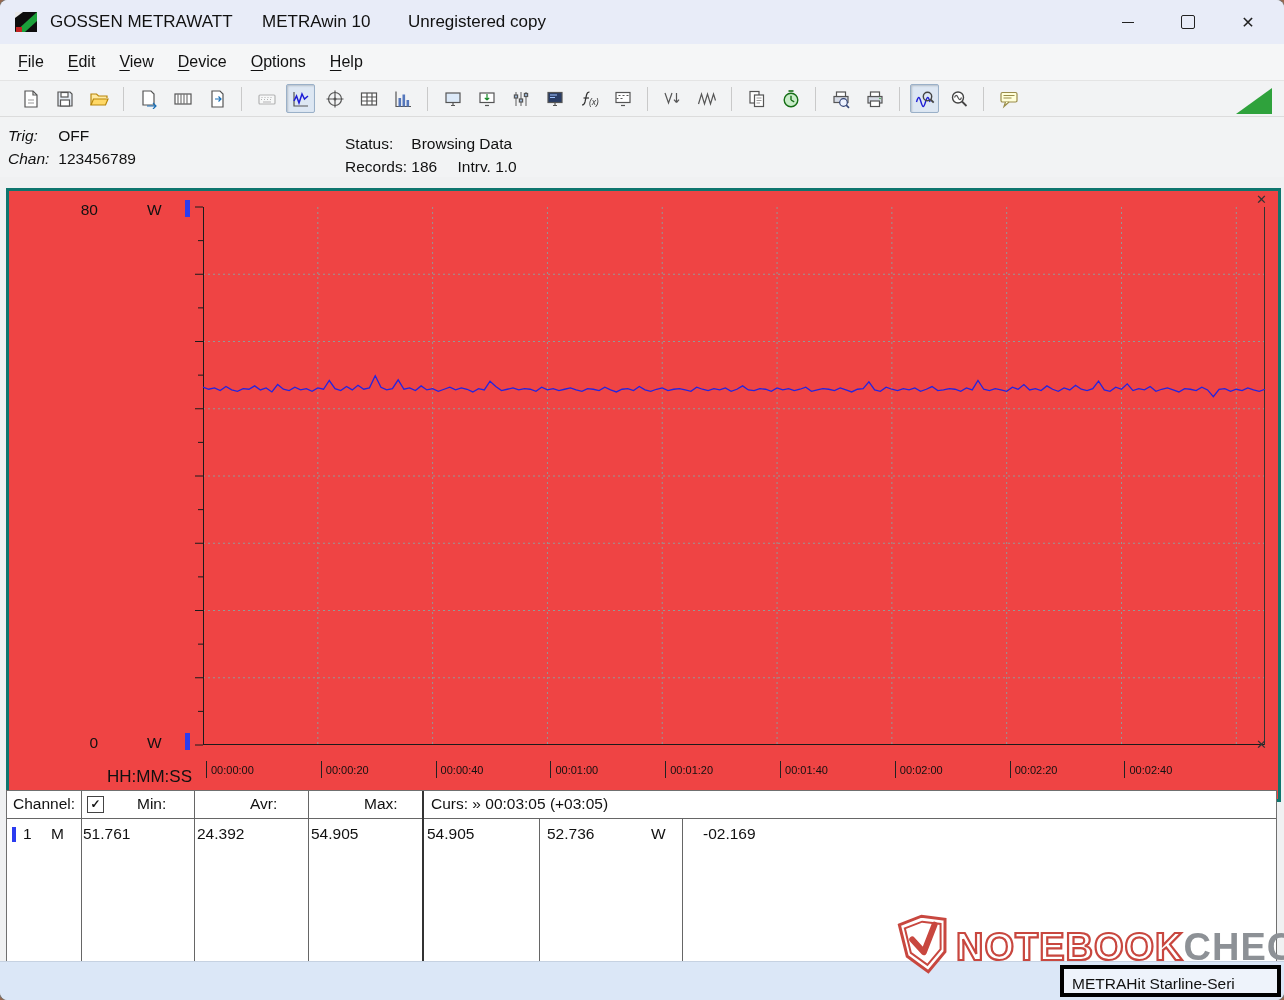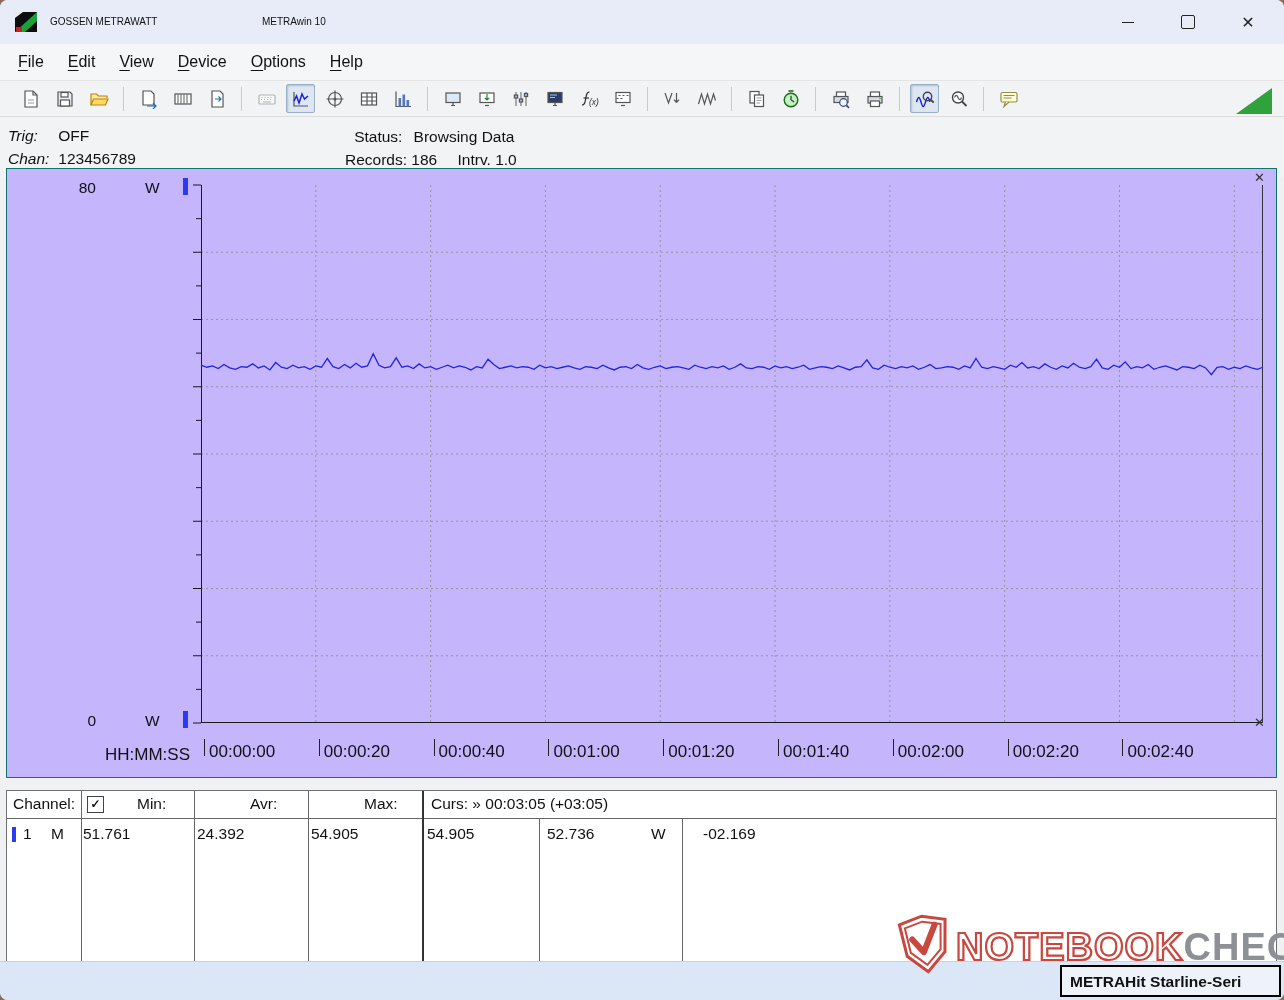--- a/index.html
+++ b/index.html
@@ -2,68 +2,68 @@
 <html><head>
 <meta charset="utf-8">
 <style>
   html,body{margin:0;padding:0;background:#96684f;}
   .window{position:relative;width:1284px;height:1000px;background:#f0f1f2;
     font-family:"Liberation Sans",sans-serif;color:#111;border-radius:8px;overflow:hidden;
     box-shadow:0 0 0 1px #7a7a7a;}
   
   .titlebar{position:absolute;top:0;left:0;right:0;height:44px;background:#e8ecf8;}
   .app-icon{position:absolute;left:14px;top:9px;width:26px;height:26px;}
-  .tb-text{position:absolute;top:0;line-height:44px;font-size:10px;white-space:nowrap;}
+  .tb-text{position:absolute;top:0;line-height:44px;font-size:17px;white-space:nowrap;}
   #t-app{left:50px}#t-product{left:262px}#t-status{left:408px}
   .win-btns{position:absolute;right:6px;top:0;height:44px;display:flex;}
   .win-btn{width:60px;height:44px;display:flex;align-items:center;justify-content:center;font-size:16px;color:#222;cursor:default;}
   .min-glyph{display:block;width:12px;height:0;border-bottom:1.6px solid #222;}
   .max-glyph{display:block;width:12px;height:12px;border:1.4px solid #222;border-radius:2px;}
   
   .menubar{position:absolute;top:44px;left:0;right:0;height:36px;background:#f5f6f7;display:flex;padding-left:6px;border-bottom:1px solid #e4e4e4;}
   .menu-item{padding:0 12px;line-height:35px;font-size:16px;}
   .menu-item u{text-underline-offset:2.5px;}
   
   .toolbar{position:absolute;top:81px;left:0;right:0;height:35px;background:#f2f3f4;border-bottom:1px solid #dcdcdc;display:flex;align-items:center;padding-left:16px;gap:5px;}
   .tool-btn{width:27px;height:27px;border:1px solid transparent;border-radius:2px;display:flex;align-items:center;justify-content:center;flex:0 0 auto;}
   .tool-btn.pressed{border:1px solid #9ab0c8;background:#dde7f3;box-shadow:inset 1px 1px 2px rgba(0,0,0,.18);}
   .tool-btn.disabled{opacity:.45;}
   .tool-btn span{display:flex;}
   .tool-sep{width:1px;height:24px;background:#c9c9c9;margin:0 5px;flex:0 0 auto;}
   .corner-tri{position:absolute;right:12px;top:88px;width:0;height:0;border-left:36px solid transparent;border-bottom:26px solid #2fa23c;}
   
   .infopanel{position:absolute;top:117px;left:0;right:0;height:60px;background:#f2f3f4;font-size:15.5px;}
   .info-left{position:absolute;left:8px;top:7px;line-height:23px;}
-  .info-mid{position:absolute;left:345px;top:8px;line-height:23px;text-align:center;}
+  .info-mid{position:absolute;left:345px;top:15px;line-height:23px;}
   .lab{display:inline-block;min-width:46px;font-style:italic;}
   .lab-wide{display:inline-block;min-width:62px;}
   .gap{display:inline-block;width:16px;}
   
-  .chartbox{position:absolute;left:6px;top:168px;width:1269px;height:608px;background:#c4b5fd;border:1px solid #0f766e;}
+  .chartbox{position:absolute;left:6px;top:188px;width:1269px;height:608px;background:#ef4444;border:3px solid #0f766e;}
   .plot{position:absolute;left:194px;top:16px;width:1062px;height:538px;}
   .plot svg{overflow:visible;display:block;}
   .grid{stroke:#969696;stroke-width:1;stroke-dasharray:2 3;}
   .axis{stroke:#1b1b1b;stroke-width:1;}
   .tick{stroke:#1b1b1b;stroke-width:1;}
   .cursorline{stroke:#333;stroke-width:1;}
   .ylab{position:absolute;font-size:15.5px;}
   #ylab-top-val{left:55px;top:10px;width:34px;text-align:right;}
   #ylab-top-unit{left:138px;top:10px;}
   #ylab-bot-val{left:55px;top:543px;width:34px;text-align:right;}
   #ylab-bot-unit{left:138px;top:543px;}
   .ymark{position:absolute;width:5px;height:17px;background:#2b3cf0;}
   #ymark-top{left:176px;top:9px;}
   #ymark-bot{left:176px;top:542px;}
   .cursor-x{position:absolute;left:1247px;font-size:13px;color:#333;}
   #cursor-x-top{top:1px;}
   #cursor-x-bot{top:546px;}
   #hhmmss{position:absolute;left:98px;top:576px;font-size:17px;}
   .time-ticks{position:absolute;left:194px;top:570px;width:1062px;height:30px;}
   .t-bar{position:absolute;top:0;width:1px;height:17px;background:#222;}
-  .t-lab{position:absolute;top:3px;font-size:17px;white-space:nowrap;}
+  .t-lab{position:absolute;top:3px;font-size:11px;white-space:nowrap;}
   
   .tablebox{position:absolute;left:6px;top:790px;width:1269px;height:170px;background:#fff;border:1px solid #707070;font-size:15.5px;}
   .th,.td{position:absolute;white-space:nowrap;}
   .th{top:4px;}
   #th-channel{left:6px}#th-min{left:130px}#th-avr{left:243px}#th-max{left:357px}#th-curs{left:424px}
   .checkbox{position:absolute;left:80px;top:5px;width:15px;height:15px;border:1px solid #444;background:#fff;
     font-size:12px;line-height:14px;text-align:center;font-weight:bold;}
   .hline{position:absolute;left:0;right:0;top:27px;height:1px;background:#666;}
   .vline{position:absolute;top:0;bottom:0;width:1px;background:#666;}
   #v1{left:74px}#v2{left:187px}#v3{left:301px}#v4{left:415px;width:2px;background:#333;}
@@ -76,39 +76,40 @@
   #td-cursa{left:420px;width:108px}
   #td-cursb{left:540px;width:90px}#td-cursb-unit{left:644px}
   #td-delta{left:696px}
   
   .watermark{position:absolute;left:896px;top:910px;height:74px;display:flex;align-items:center;z-index:20;pointer-events:none;}
   .wm-shield{margin-right:2px;}
   .wm-notebook{font-size:38px;font-weight:700;letter-spacing:1px;color:#fff;-webkit-text-stroke:2.2px #c8473f;}
   .wm-check{font-size:38px;font-weight:700;letter-spacing:1px;color:#8d9196;}
   
   .statusbar{position:absolute;left:0;right:0;bottom:0;height:38px;background:#dbe7f7;border-top:1px solid #c6d2e2;}
-  .device-box{position:absolute;left:1060px;top:3px;bottom:3px;right:3px;border:2px solid #000000;background:#eef3fb;
-    font-size:15.5px;line-height:29px;padding-left:8px;white-space:nowrap;overflow:hidden;font-weight:bold;}
+  .device-box{position:absolute;left:1060px;top:3px;bottom:3px;right:3px;border:4px solid #000000;background:#eef3fb;
+    font-size:15.5px;line-height:29px;padding-left:8px;white-space:nowrap;overflow:hidden;}
 </style>
 </head>
 <body>
 
 <div class="window">
 
   <div class="titlebar">
     <span class="app-icon">
       <svg width="26" height="26" viewBox="0 0 26 26">
         <rect x="1" y="3" width="22" height="20" fill="#0d0d0d"></rect>
         <path d="M1 23 L23 3 L23 12 L11 23 Z" fill="#1ba03a"></path>
         <path d="M1 3 L9 3 L1 9 Z" fill="#e9e9e9"></path>
         <rect x="2" y="18" width="6" height="5" fill="#c22222"></rect>
       </svg>
     </span>
     <span class="tb-text" id="t-app">GOSSEN METRAWATT</span>
     <span class="tb-text" id="t-product">METRAwin 10</span>
+    <span class="tb-text" id="t-status">Unregistered copy</span>
     <div class="win-btns">
       <div class="win-btn">
           <span class="min-glyph"></span>
         </div>
       <div class="win-btn">
           <span class="max-glyph"></span>
         </div>
       <div class="win-btn">
           <span>✕</span>
         </div>

